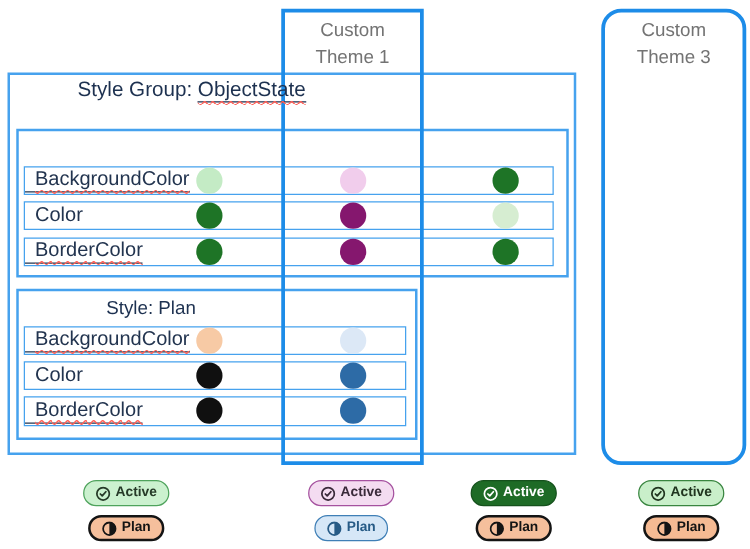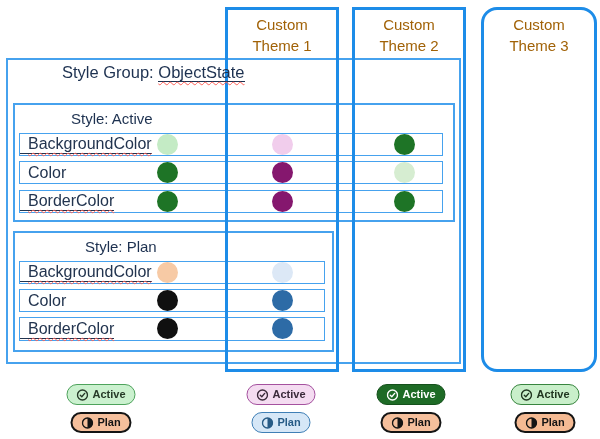--- a/index.html
+++ b/index.html
@@ -7,21 +7,21 @@
     position:relative;width:600px;height:439px;background:#fff;overflow:hidden;
     font-family:"Liberation Sans",sans-serif;color:#1d3150;
   }
   
   .theme-box{
     position:absolute;top:7px;height:365px;box-sizing:border-box;
     border:3px solid #1d8ce8;background:transparent;z-index:3;
   }
   .theme-title{
     width:86px;margin:4px auto 0;text-align:center;
-    font-size:15px;line-height:21px;font-weight:500;color:#a16207;
+    font-size:15px;line-height:21px;font-weight:500;color:#737373;
   }
   .lt-box{
     position:absolute;box-sizing:border-box;background:transparent;
     border:2px solid #46a2ee;z-index:1;
   }
   .row-box{
     position:absolute;box-sizing:border-box;border:1.5px solid #46a2ee;
     background:#fff;z-index:2;display:flex;align-items:center;
   }
   .row-label{font-size:16px;padding-left:8px;color:#22344f;}
@@ -53,34 +53,30 @@
   .bicon svg{width:12px;height:12px;display:block;}
 </style>
 </head>
 <body>
 
 <div id="canvas">
 
   <div class="theme-box" style="left:225px;width:114px;">
     <div class="theme-title">Custom Theme 1</div>
   </div>
-  <div class="theme-box" style="left:352px;width:114px;">
-    <div class="theme-title">Custom Theme 2</div>
-  </div>
   <div class="theme-box" style="left:481px;width:116px;border-radius:16px;">
     <div class="theme-title">Custom Theme 3</div>
   </div>
 
   <div class="lt-box" style="left:6px;top:58px;width:455px;height:306px;"></div>
   <div class="big-label group-label" style="left:14px;top:63px;">
     <span>Style Group: </span><span class="misspell">ObjectState</span>
   </div>
 
   <div class="lt-box" style="left:13px;top:103px;width:442px;height:119px;"></div>
-  <div class="big-label section-label" style="left:23px;top:110px;">Style: Active</div>
 
   <div class="row-box" style="left:19px;top:133px;width:424px;height:23px;">
     <span class="row-label misspell">BackgroundColor</span>
   </div>
   <div class="row-box" style="left:19px;top:161px;width:424px;height:23px;">
     <span class="row-label">Color</span>
   </div>
   <div class="row-box" style="left:19px;top:190px;width:424px;height:23px;">
     <span class="row-label misspell">BorderColor</span>
   </div>

